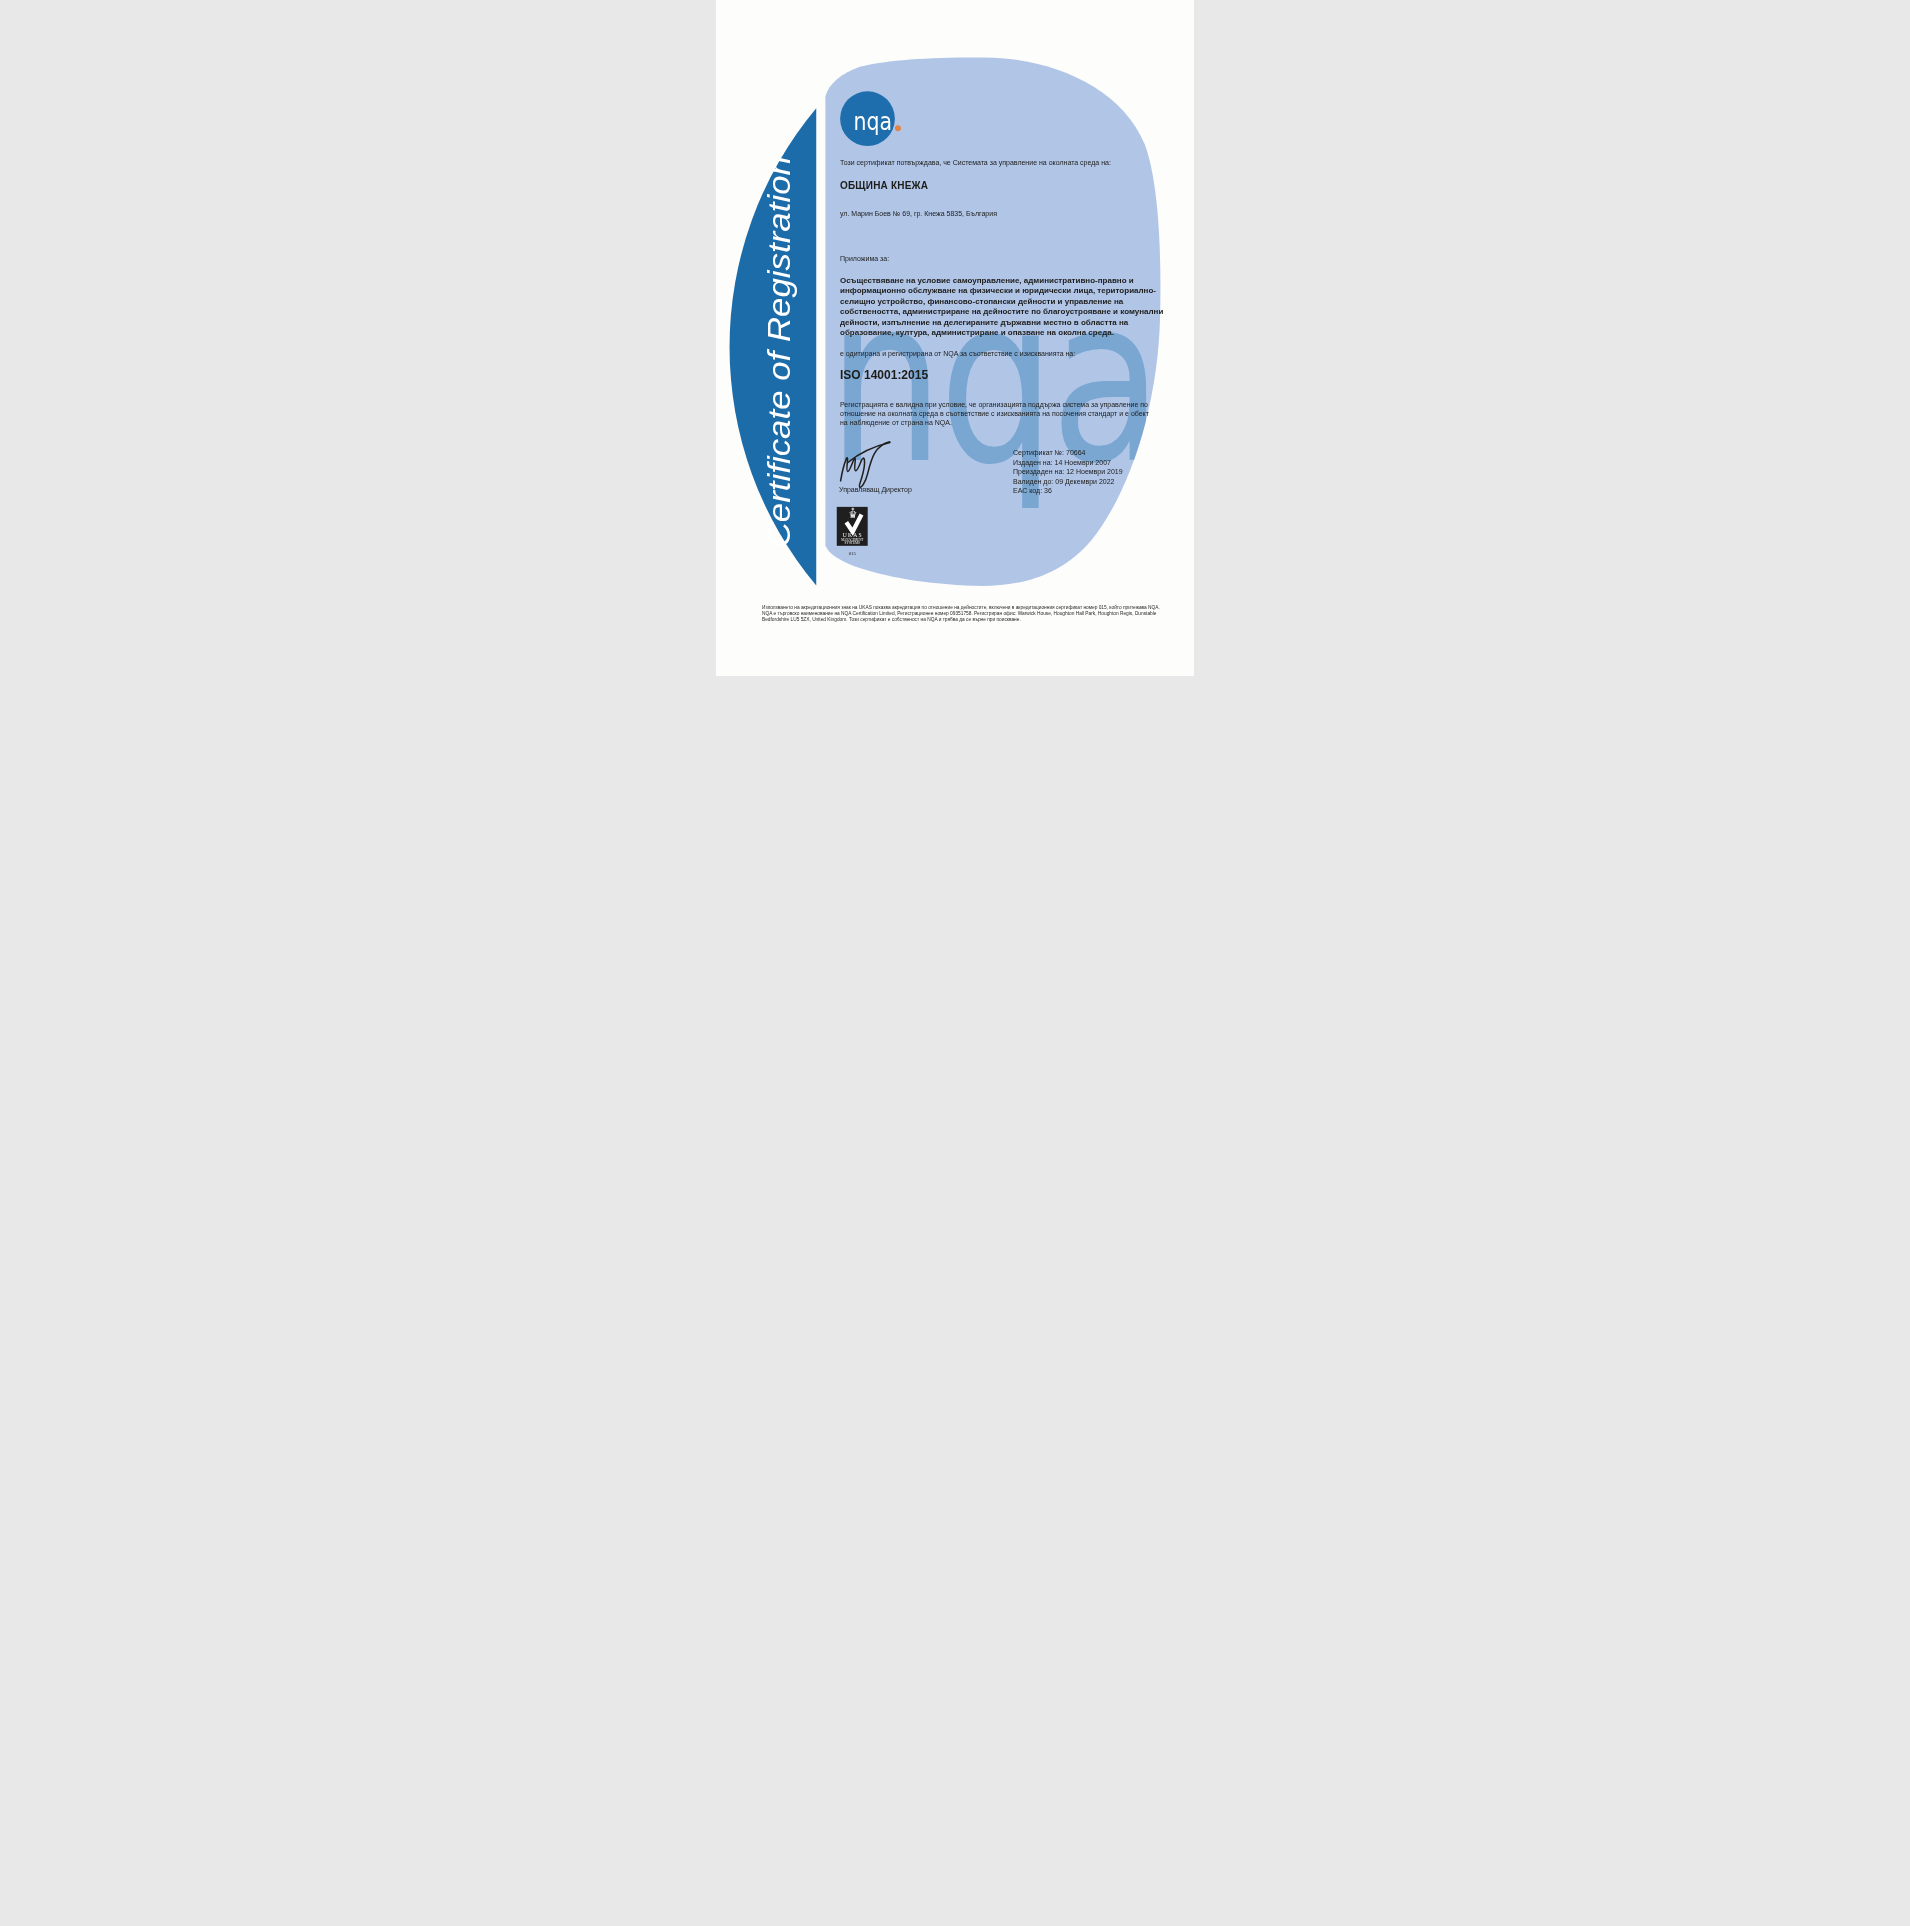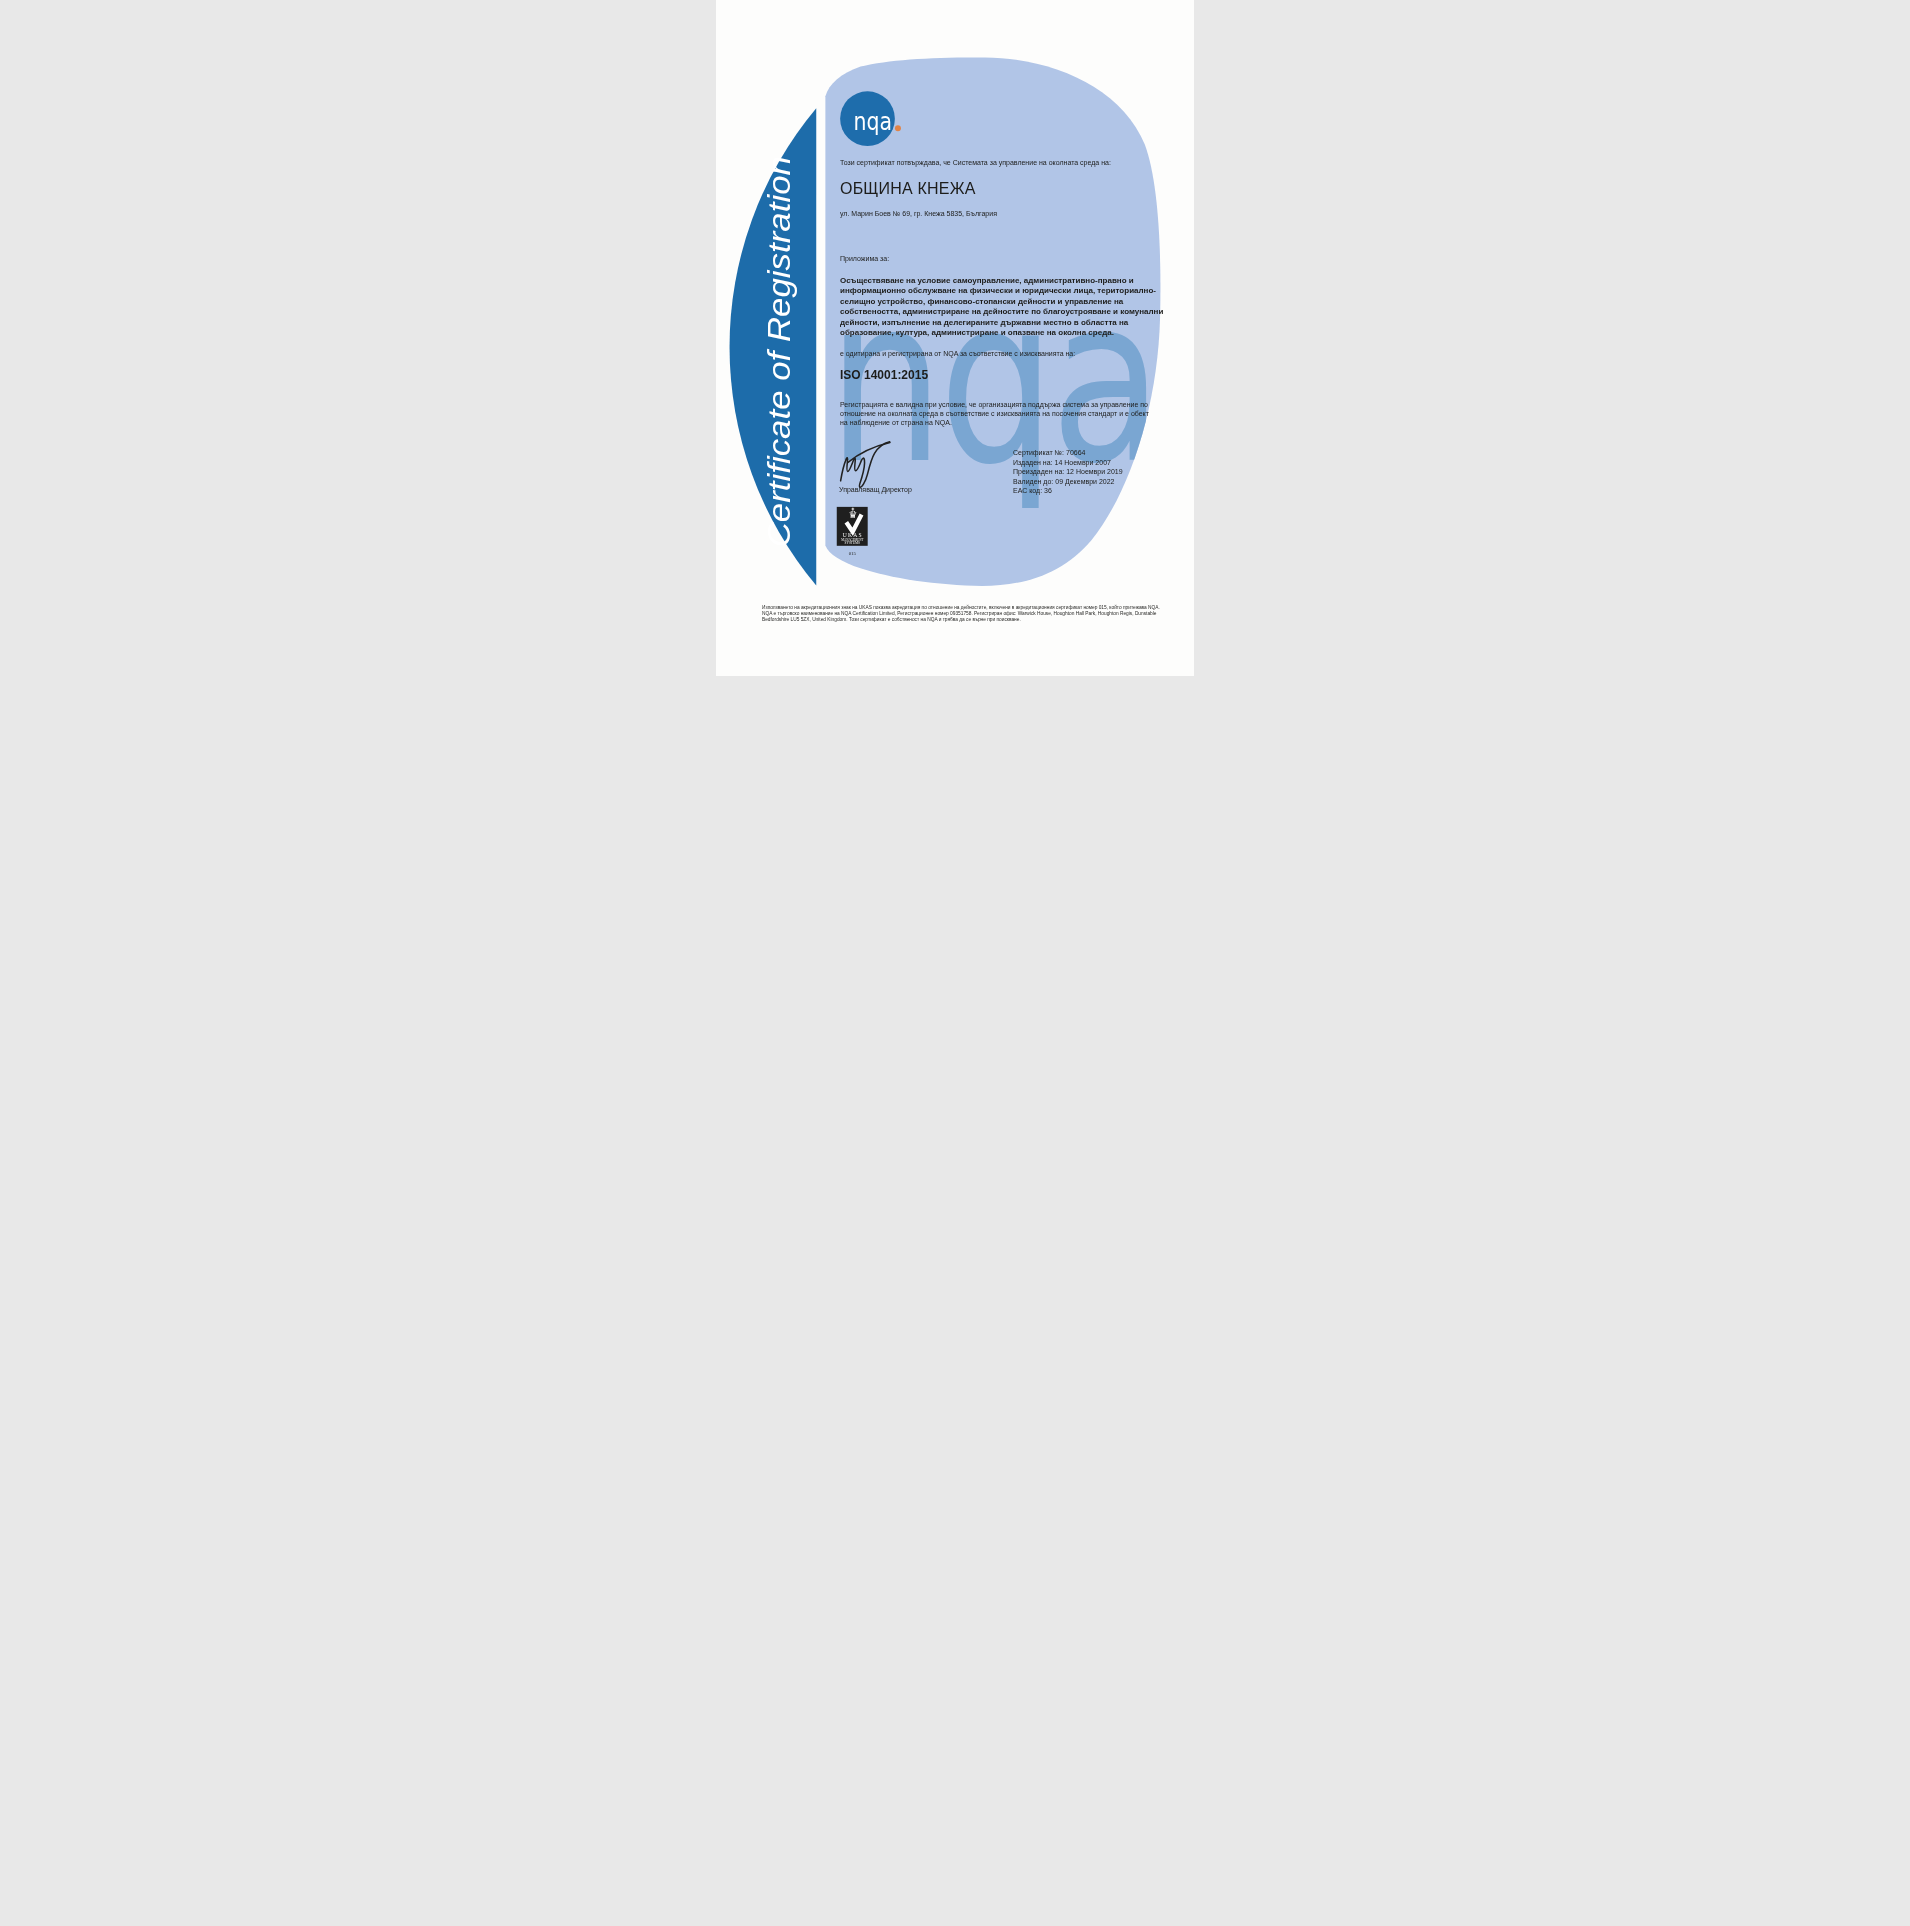--- a/index.html
+++ b/index.html
@@ -1,21 +1,21 @@
 <!DOCTYPE html>
 <html style="font-size:6.2px"><head>
 <meta charset="utf-8">
 <style>
   html,body{margin:0;padding:0;background:#e8e8e8;}
   .page{position:relative;width:478px;height:676px;margin:0 auto;background:#fdfdfc;overflow:hidden;
         font-family:"Liberation Sans","DejaVu Sans",sans-serif;color:#1d1d1b;}
   svg.art{position:absolute;left:0;top:0;width:478px;height:676px;}
   .abs{position:absolute;}
   .t-intro{left:124px;top:158px;width:285px;font-size:7px;line-height:9.2px;}
-  .t-org{left:124px;top:180px;font-size:16px;font-weight:normal;letter-spacing:0.2px;}
+  .t-org{left:124px;top:180px;font-size:10px;font-weight:bold;letter-spacing:0.2px;}
   .t-addr{left:124px;top:210px;font-size:7px;}
   .t-applic{left:124px;top:255px;font-size:7px;}
   .t-scope{left:124px;top:276px;font-size:8px;font-weight:bold;line-height:10.4px;}
   .t-scope div{white-space:nowrap;}
   .t-audit{left:124px;top:350px;font-size:7px;}
   .t-iso{left:124px;top:368px;font-size:12px;font-weight:bold;}
   .t-valid{left:124px;top:400px;font-size:7px;line-height:9px;}
   .t-valid div{white-space:nowrap;}
   .t-director{left:123px;top:486px;font-size:7px;}
   .t-details{left:297px;top:448px;font-size:7px;line-height:9.6px;}

